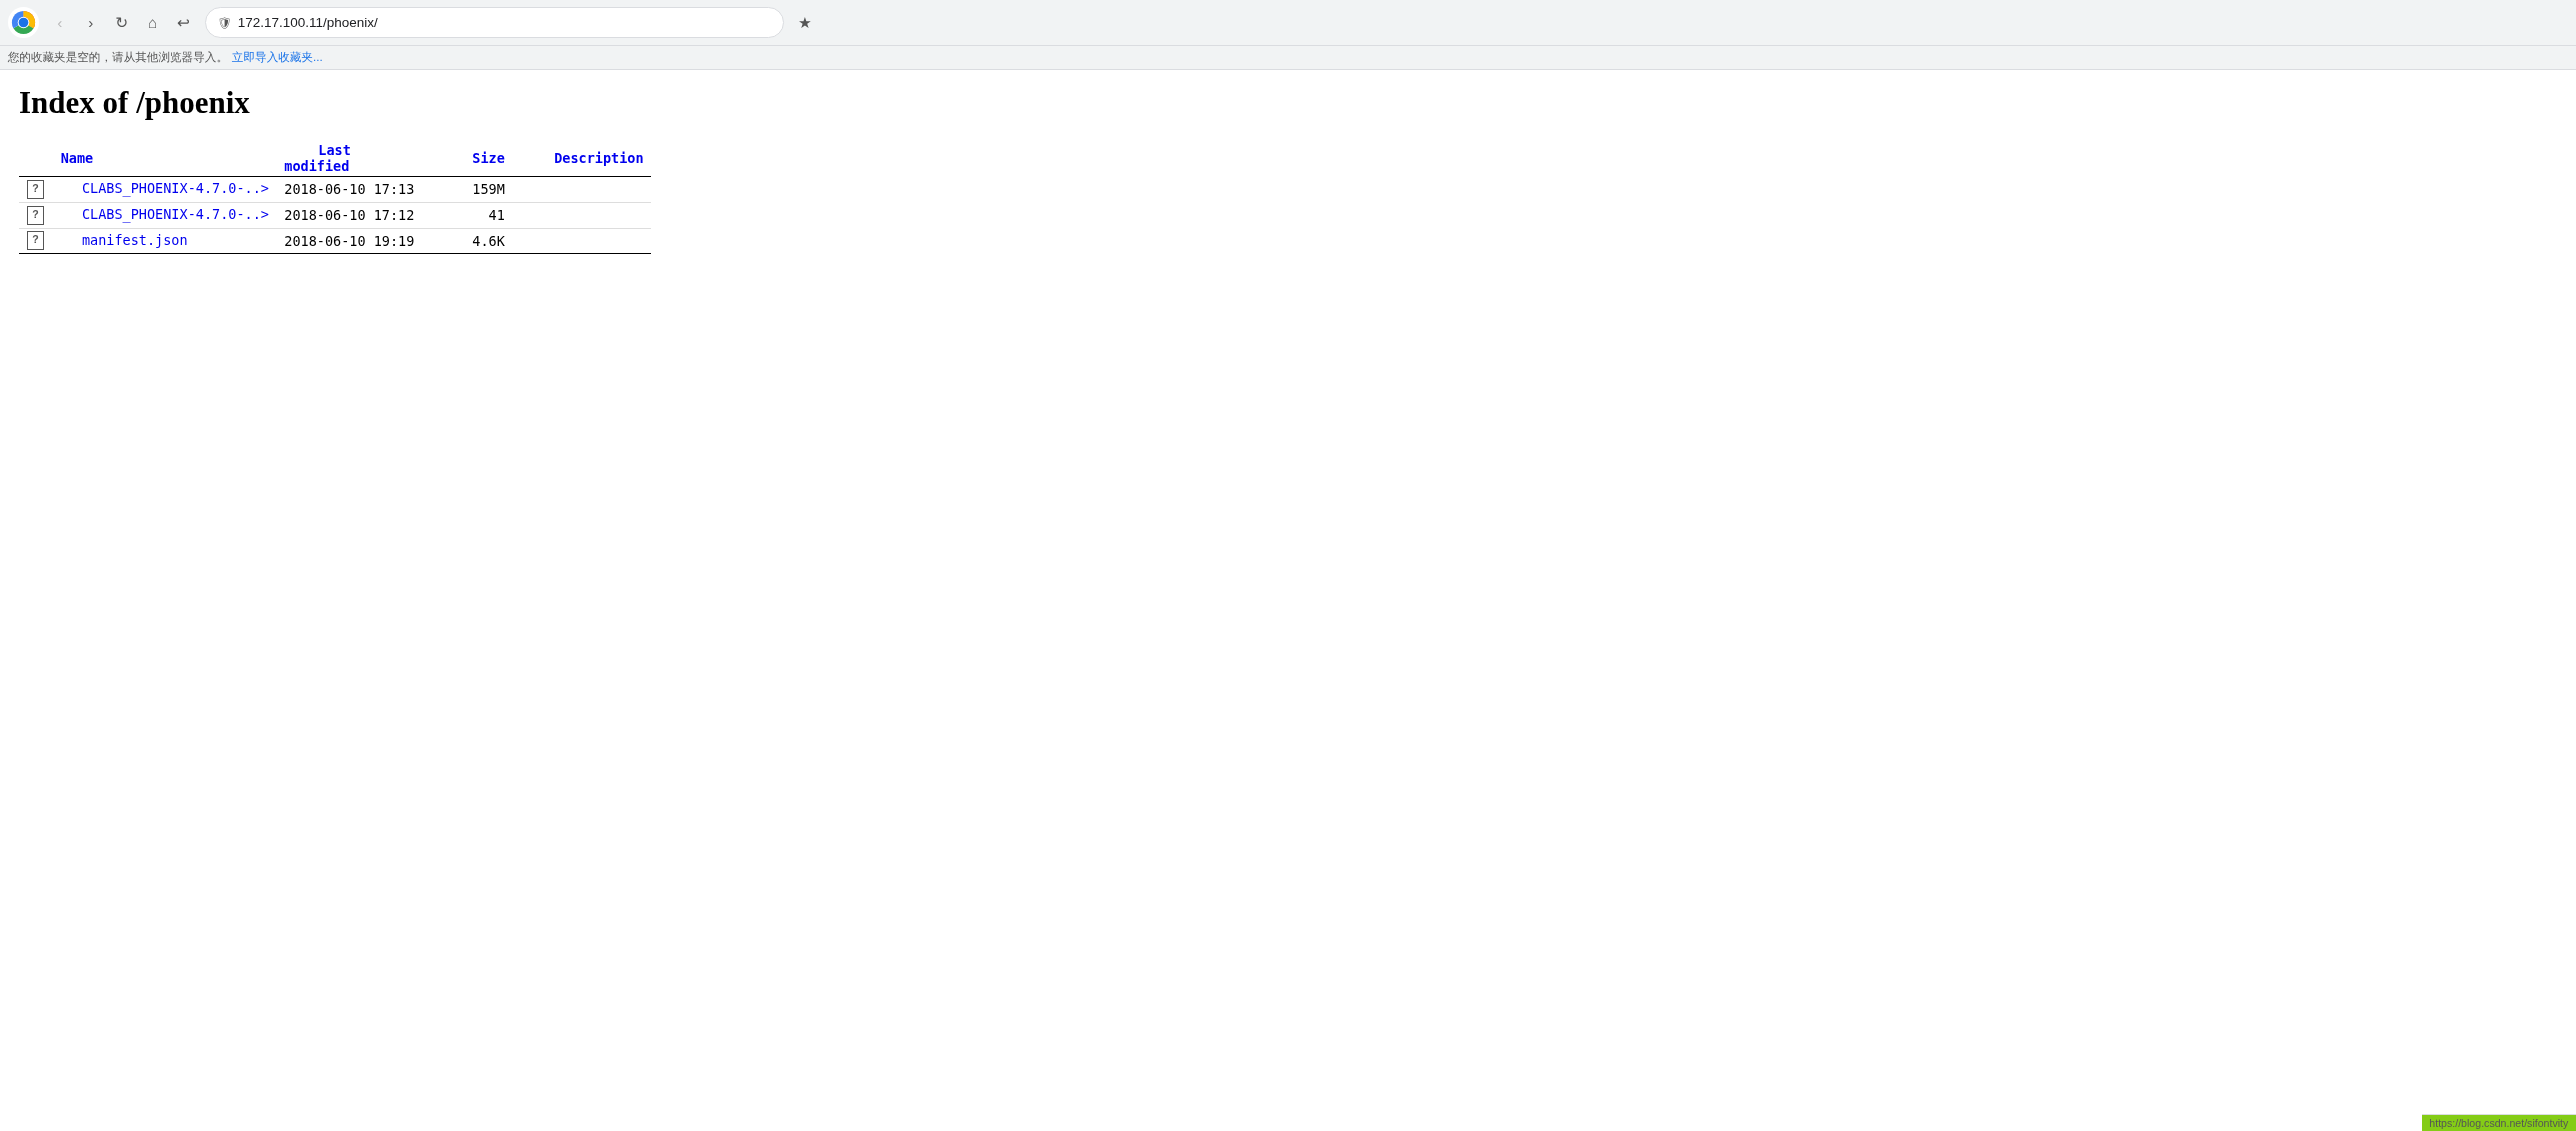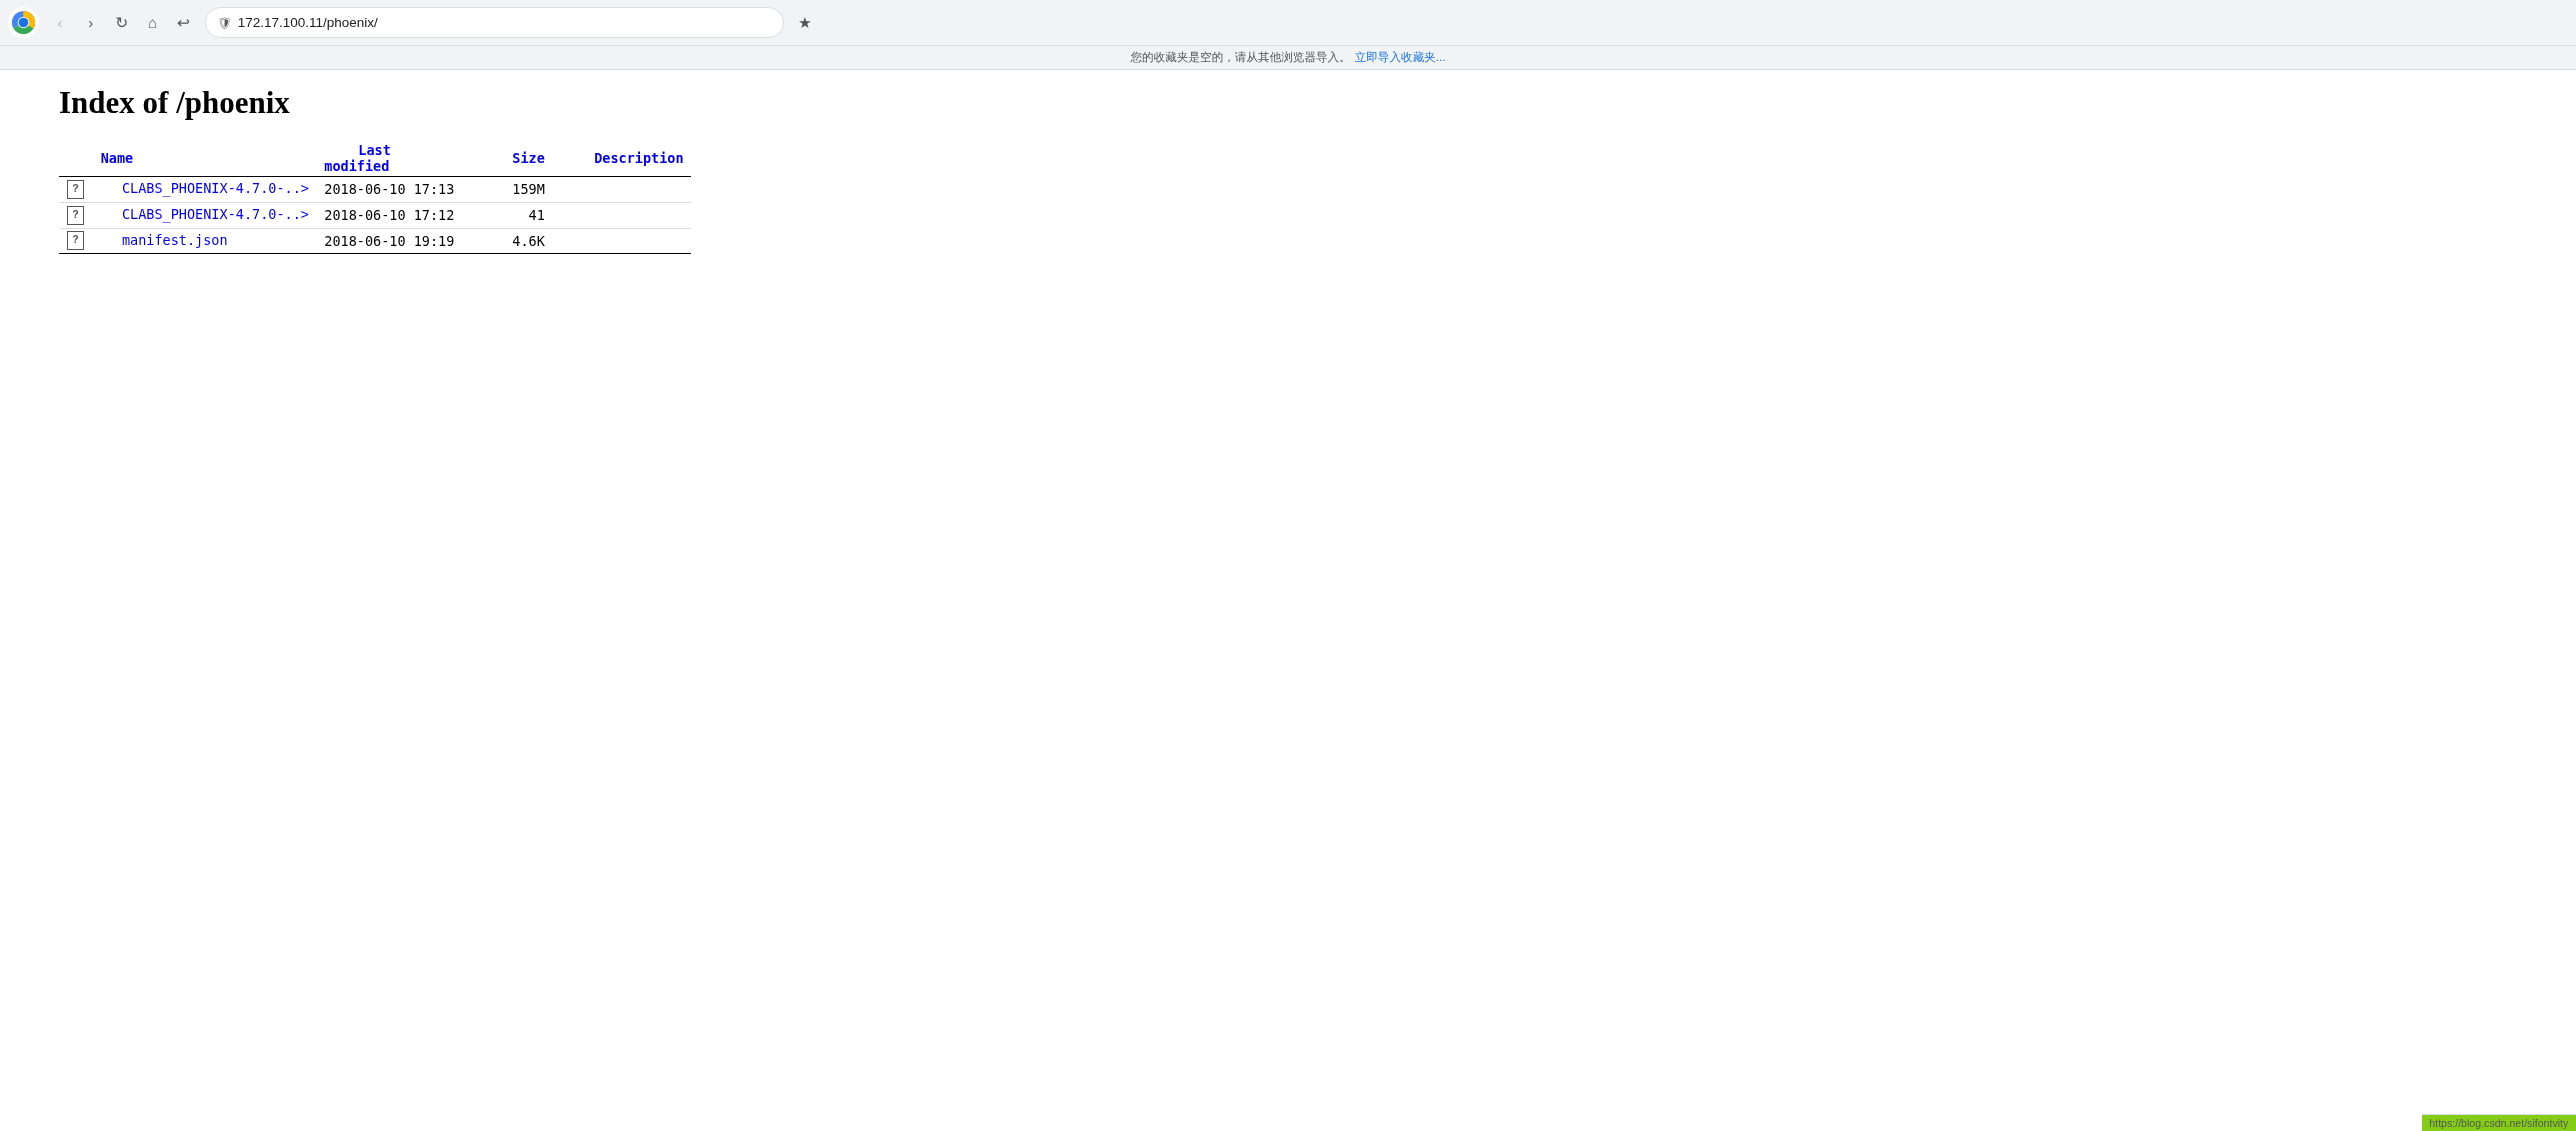--- a/index.html
+++ b/index.html
@@ -83,38 +83,36 @@
     
     .bookmarks-bar {
       background: #f1f3f4;
       border-bottom: 1px solid #dadce0;
       padding: 3.9px 7.7px;
       display: flex;
       align-items: center;
       gap: 3.9px;
       font-size: 11.6px;
       color: #333;
-      justify-content: center;
     }
 
     .bookmarks-text {
       color: #555;
     }
 
     .bookmarks-link {
       color: #1a73e8;
       text-decoration: none;
       cursor: pointer;
     }
 
     
     .page-content {
       padding: 15.4px 19px;
       font-family: Times New Roman, serif;
-      margin-left: 40px;
     }
 
     .page-title {
       font-size: 31px;
       font-weight: bold;
       color: #000;
       margin-bottom: 19px;
       font-family: Times New Roman, serif;
     }
 

